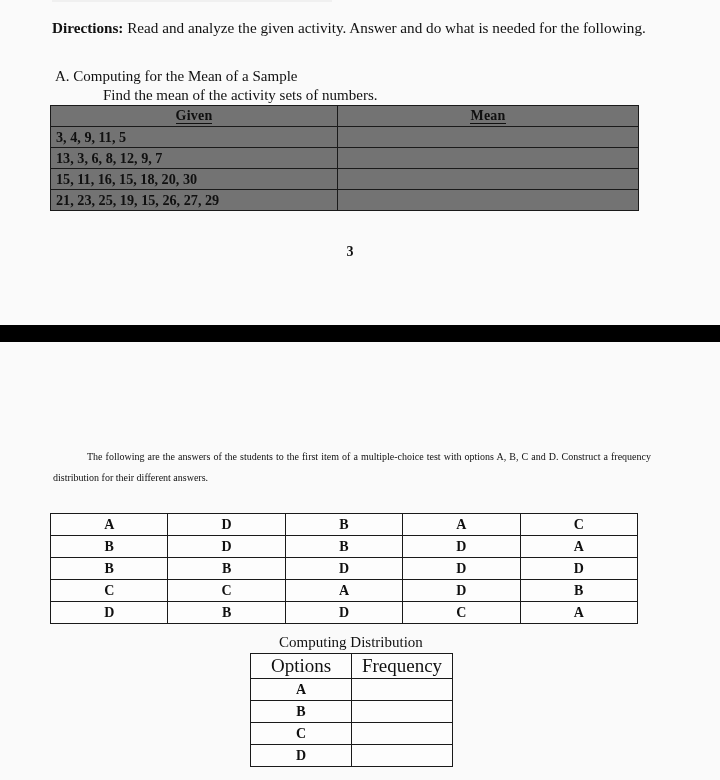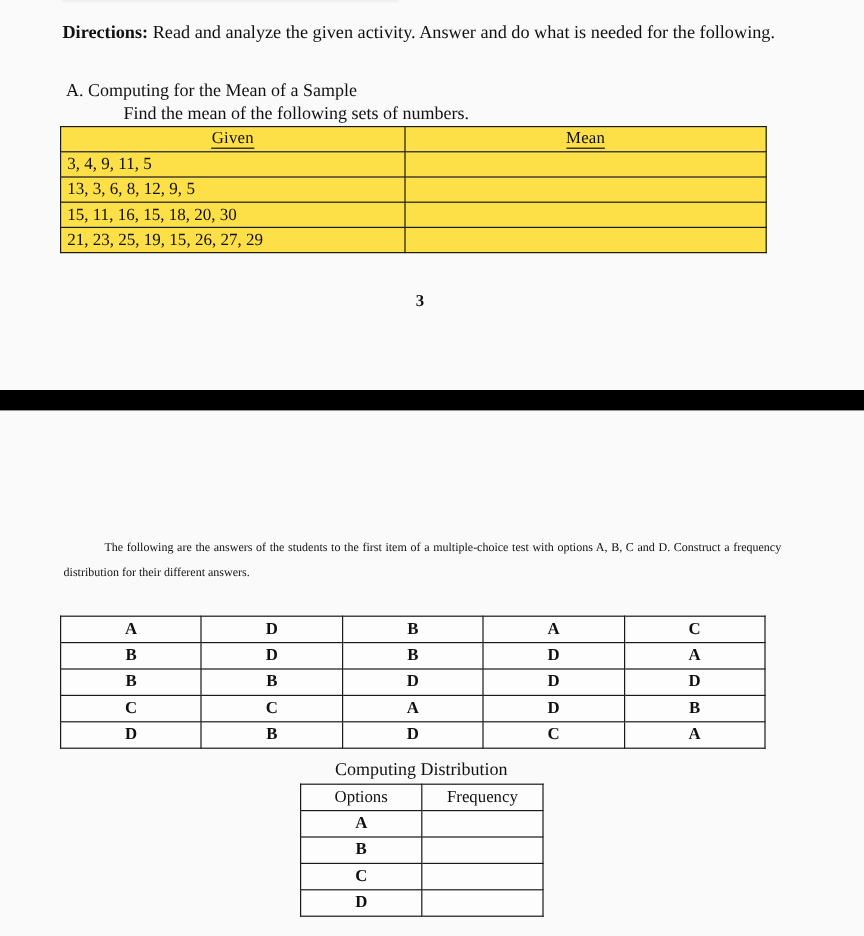--- a/index.html
+++ b/index.html
@@ -60,23 +60,23 @@
     top: 105px;
     width: 588px;
     border-collapse: collapse;
     table-layout: fixed;
   }
   .table-a td, .table-a th {
     border: 1.6px solid #1a1a1a;
     height: 20px;
     padding: 0 0 0 5px;
     font-size: 14.2px;
-    font-weight: normal;
+    font-weight: bold;
     vertical-align: middle;
-    background: #fde047;
+    background: #737373;
   }
   .table-a th {
     text-align: center;
     padding: 0;
     font-size: 14px;
     letter-spacing: .2px;
   }
   .table-a th span {
     border-bottom: 1.4px solid #111;
     display: inline-block;
@@ -168,21 +168,21 @@
   .fd-table th, .fd-table td {
     border: 1.7px solid #1a1a1a;
     height: 19px;
     text-align: center;
     vertical-align: middle;
     font-size: 14px;
     background: #fdfdfd;
   }
   .fd-table th {
     font-weight: normal;
-    font-size: 14px;
+    font-size: 19px;
   }
   .fd-table td.opt {
     font-weight: bold;
   }
   .fd-table col.c-opt  { width: 101px; }
   .fd-table col.c-freq { width: 101px; }
 
   .top-clip {
     position: absolute;
     left: 52px;
@@ -196,40 +196,40 @@
 </head>
 <body>
 
 <div class="page">
 
   <div class="top-clip"></div>
 
   <p class="directions"><span class="lead">Directions:</span><span> Read and analyze the given activity. Answer and do what is needed for the following.</span></p>
 
   <div class="sec-a-title">A. Computing for the Mean of a Sample</div>
-  <div class="sec-a-sub">Find the mean of the following sets of numbers.</div>
+  <div class="sec-a-sub">Find the mean of the activity sets of numbers.</div>
 
   <table class="table-a">
     <colgroup>
       <col class="c-given">
       <col class="c-mean">
     </colgroup>
     <thead>
       <tr>
         <th><span>Given</span></th>
         <th><span>Mean</span></th>
       </tr>
     </thead>
     <tbody>
       <tr>
         <td>3, 4, 9, 11, 5</td>
         <td class="mean-cell"></td>
       </tr>
       <tr>
-        <td>13, 3, 6, 8, 12, 9, 5</td>
+        <td>13, 3, 6, 8, 12, 9, 7</td>
         <td class="mean-cell"></td>
       </tr>
       <tr>
         <td>15, 11, 16, 15, 18, 20, 30</td>
         <td class="mean-cell"></td>
       </tr>
       <tr>
         <td>21, 23, 25, 19, 15, 26, 27, 29</td>
         <td class="mean-cell"></td>
       </tr>

